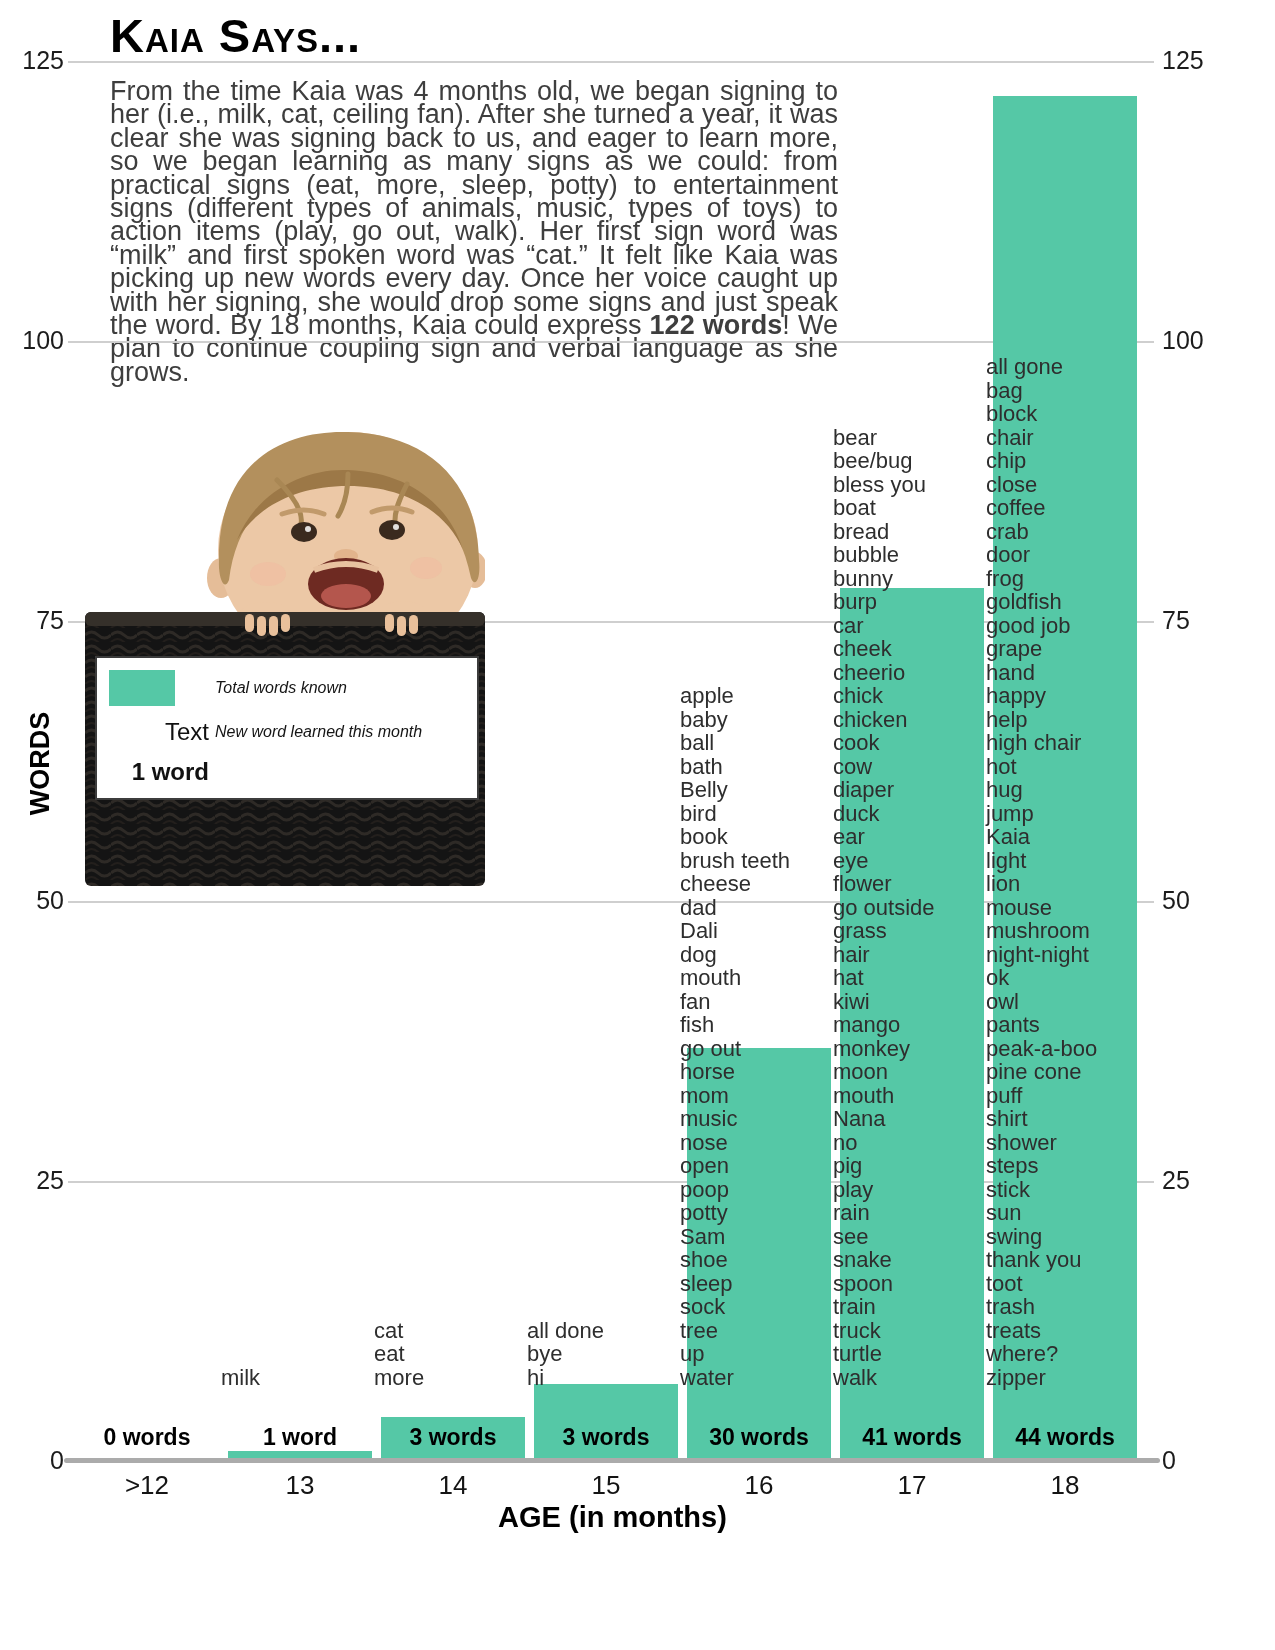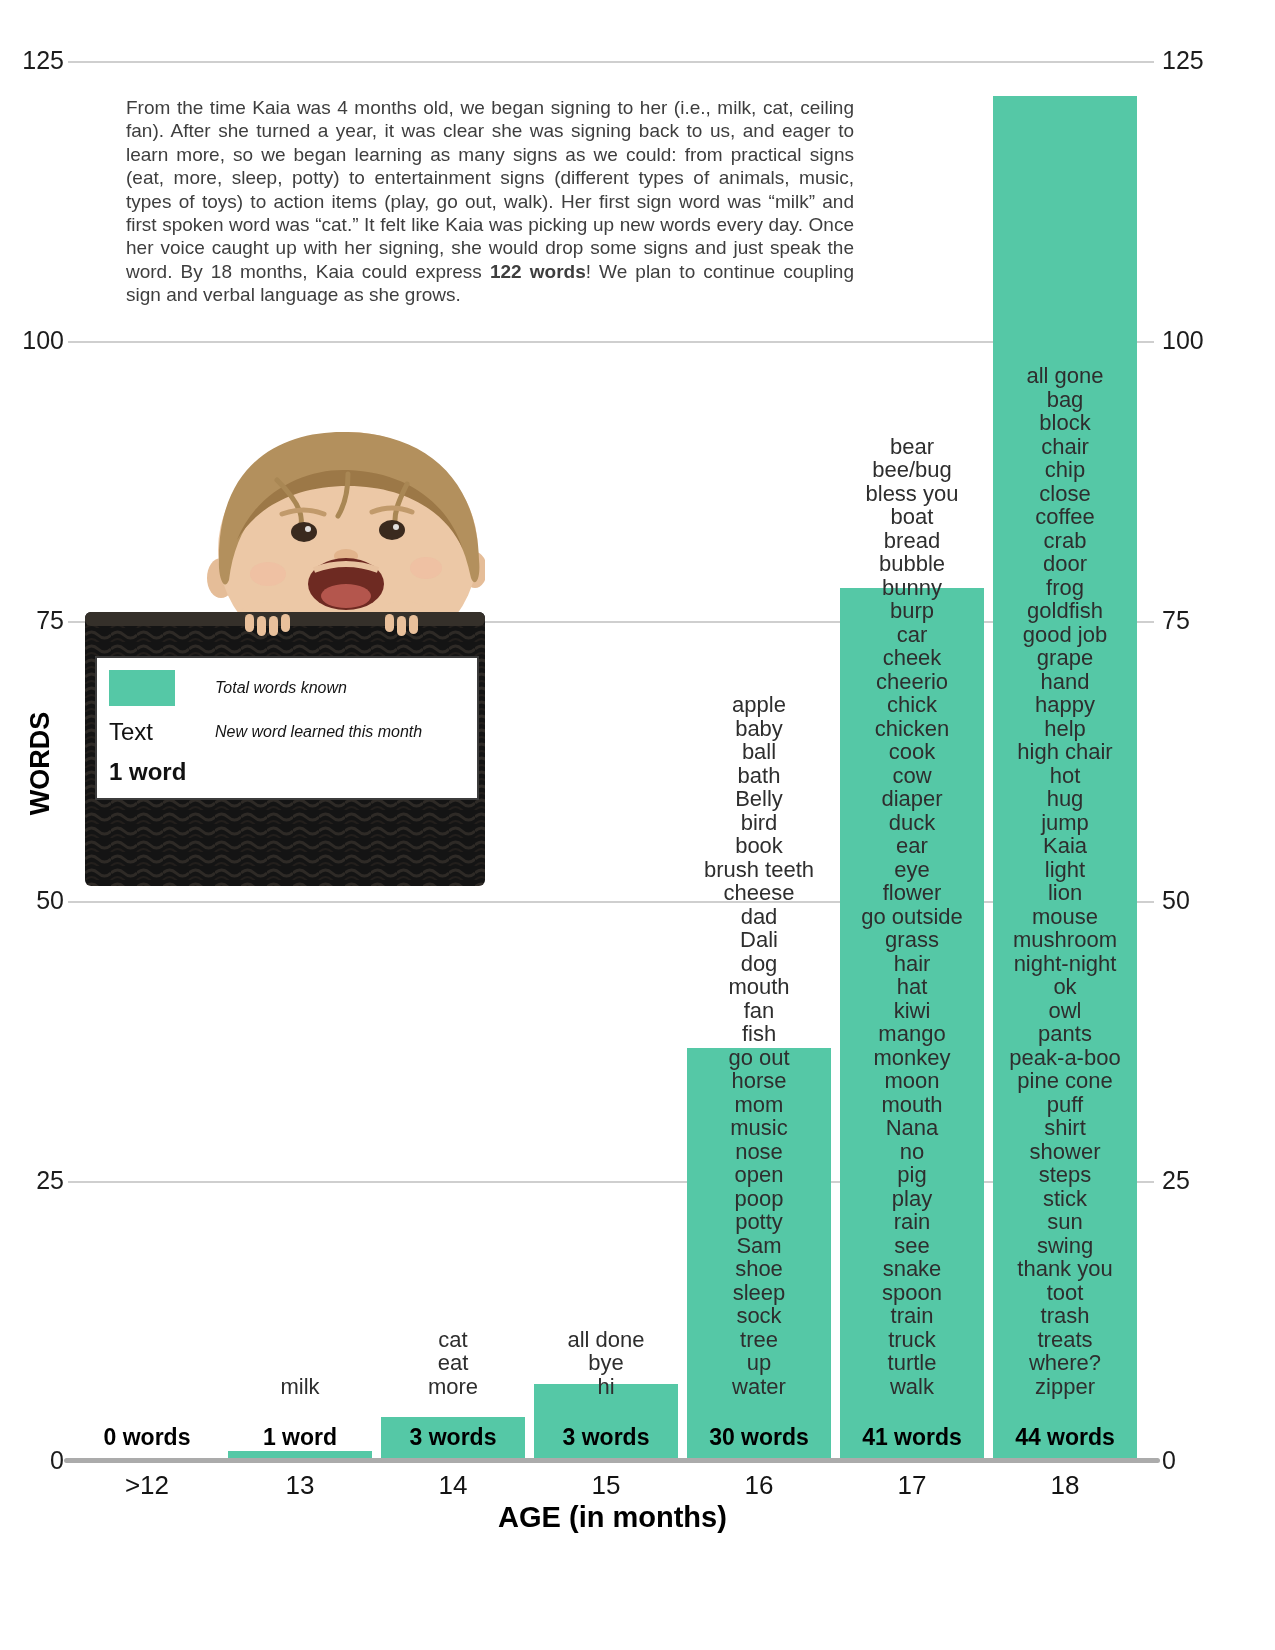--- a/index.html
+++ b/index.html
@@ -2,57 +2,58 @@
 <html style="--bar-color: #55C8A6;"><head>
 <meta charset="utf-8">
 <style>
   * { box-sizing: border-box; }
   html, body { margin:0; padding:0; background:#ffffff; }
   .canvas { position:relative; width:1275px; height:1650px; background:#fff;
             font-family:"Liberation Sans", sans-serif; overflow:hidden; }
 
   .title { position:absolute; left:110px; top:8px; margin:0; font-size:47px; font-weight:bold;
            font-variant:small-caps; letter-spacing:1px; color:#000; }
-  .intro { position:absolute; left:110px; top:80px; width:728px; margin:16px;
-           font-size:19px; line-height:23.4px; text-align:justify; color:#3e3e3e; }
+  .intro { position:absolute; left:110px; top:80px; width:728px; margin:0;
+           font-size:27px; line-height:23.4px; text-align:justify; color:#3e3e3e; }
 
   #chart-layer { position:absolute; inset:0; z-index:1; }
   .gridline { position:absolute; height:2px; background:#cfcfcf; z-index:0; }
   .ytick { position:absolute; width:58px; font-size:25px; color:#1c1c1c; z-index:0; }
   .ytick-left  { left:6px;    text-align:right; }
   .ytick-right { left:1162px; text-align:left; }
   .bar { position:absolute; background:var(--bar-color,#55C8A6); z-index:1; }
-  .wordlist { position:absolute; bottom:252px; text-align:center; font-size:22px;
+  .wordlist { position:absolute; bottom:261px; text-align:left; font-size:22px;
               line-height:23.5px; color:#2e2e2e; z-index:2; }
   .countlabel { position:absolute; top:1424px; text-align:center; font-size:23px;
                 font-weight:bold; color:#000; z-index:2; }
   .xtick { position:absolute; top:1470px; text-align:center; font-size:26px;
            font-weight:normal; color:#141414; }
   .xaxis { position:absolute; left:64px; top:1458px; width:1096px; height:5px;
            background:#ababab; border-radius:3px; z-index:1; }
   .xlab { position:absolute; left:70px; top:1501px; width:1085px; text-align:center;
           font-size:29px; font-weight:bold; color:#000; }
   .ylab { position:absolute; left:-42px; top:748px; width:164px; text-align:center;
           font-size:27px; font-weight:bold; color:#000; transform:rotate(-90deg); }
 
   .photo { position:absolute; left:85px; top:418px; width:400px; height:468px; z-index:3; }
   .legend { position:absolute; left:95px; top:656px; width:384px; background:#fff;
             border:2px solid #3c3c3c; z-index:4; display:grid;
             grid-template-columns:100px 1fr; row-gap:12px; column-gap:6px;
             align-items:center; padding:12px; }
   .swatch { display:inline-block; width:66px; height:36px; background:var(--bar-color,#55C8A6); }
-  .lkey { font-size:24px; color:#111; }
+  .lkey { font-size:24px; color:#111;text-align:right; }
   .lkey-bold { font-weight:bold; }
   .llabel { font-style:italic; font-size:16px; line-height:1.12; color:#151515; }
 </style>
 </head>
 <body>
 
 <div class="canvas">
 
+  <h1 class="title">Kaia Says...</h1>
 
   <p class="intro"><span>From the time Kaia was 4 months old, we began signing to her (i.e., milk, cat, ceiling fan).  After she turned a year, it was clear she was signing back to us, and eager to learn more, so we began learning as many signs as we could: from practical signs (eat, more, sleep, potty) to entertainment signs (different types of animals, music, types of toys) to action items (play, go out, walk).  Her first sign word was “milk” and first spoken word was “cat.” It felt like Kaia was picking up new words every day.  Once her voice caught up with her signing, she would drop some signs and just speak the word.  By 18 months, Kaia could express </span><b>122 words</b><span>!  We plan to continue coupling sign and verbal language as she grows.</span></p>
 
   <div id="chart-layer">
       <div class="ytick ytick-left" style="top: 1446px;">0</div>
       <div class="ytick ytick-right" style="top: 1446px;">0</div>
       <div class="gridline" style="top: 1181px; left: 68px; width: 1086px;"></div>
       <div class="ytick ytick-left" style="top: 1166px;">25</div>
       <div class="ytick ytick-right" style="top: 1166px;">25</div>
       <div class="gridline" style="top: 901px; left: 68px; width: 1086px;"></div>

